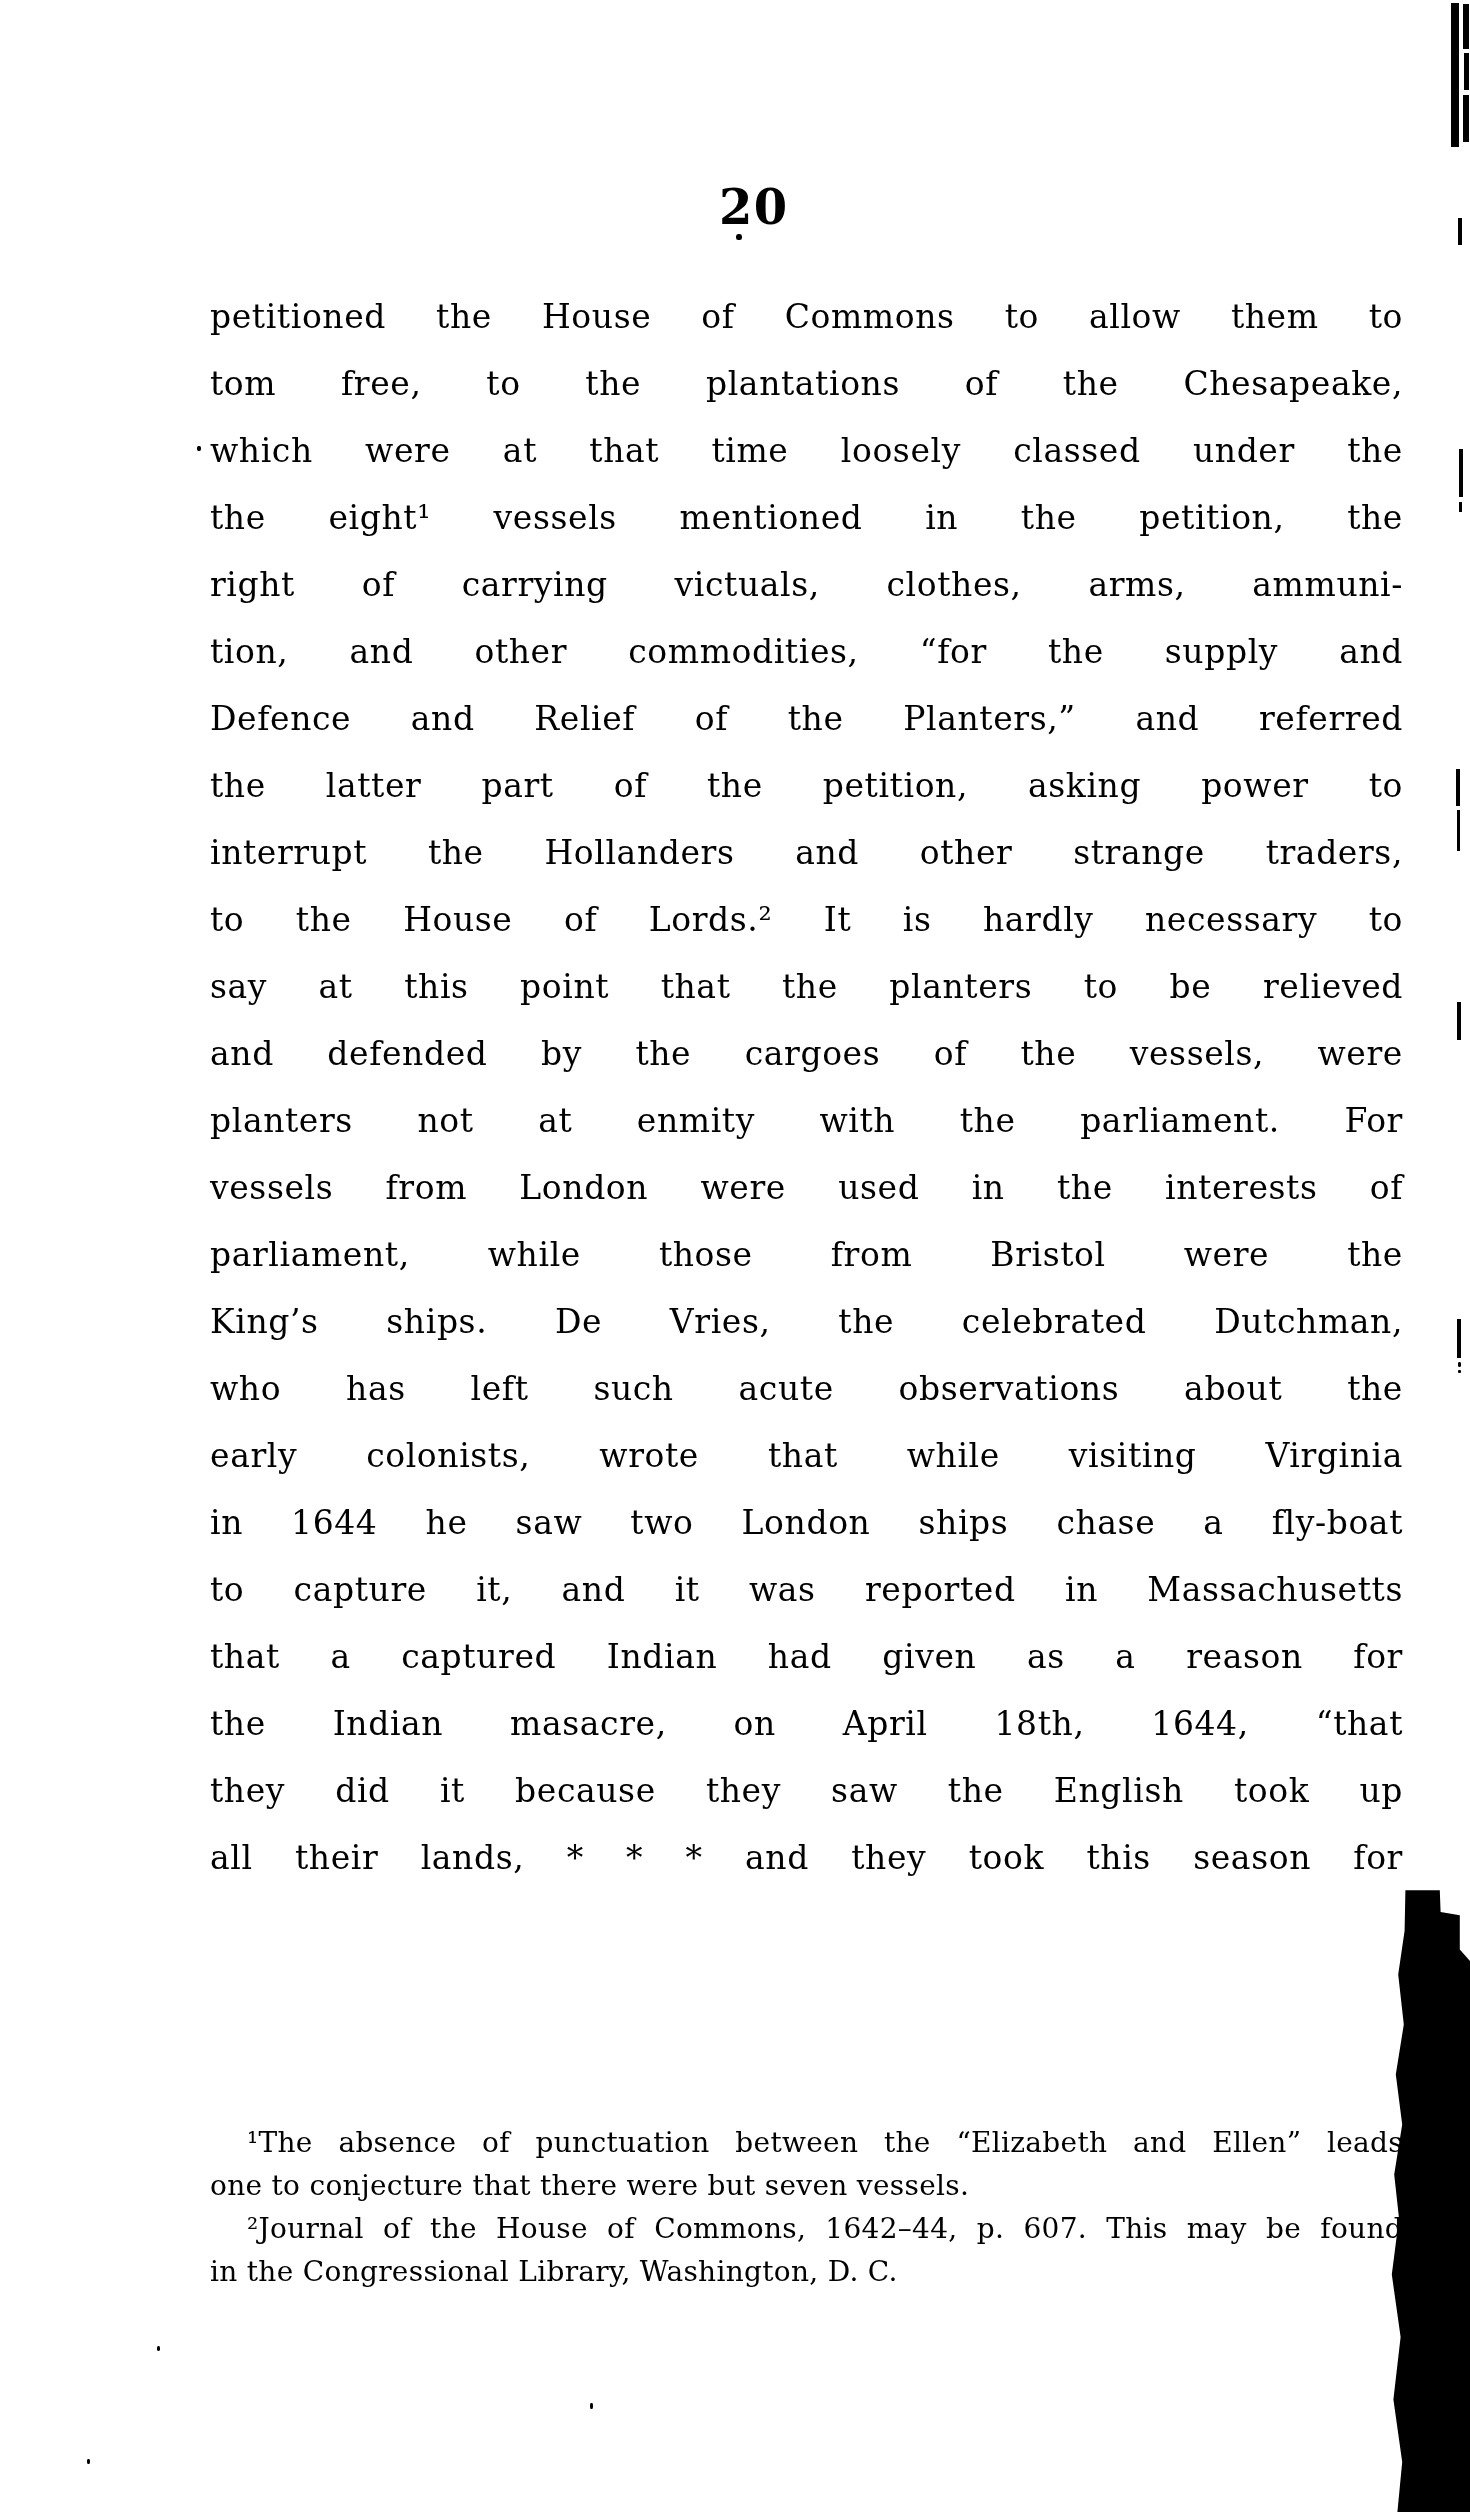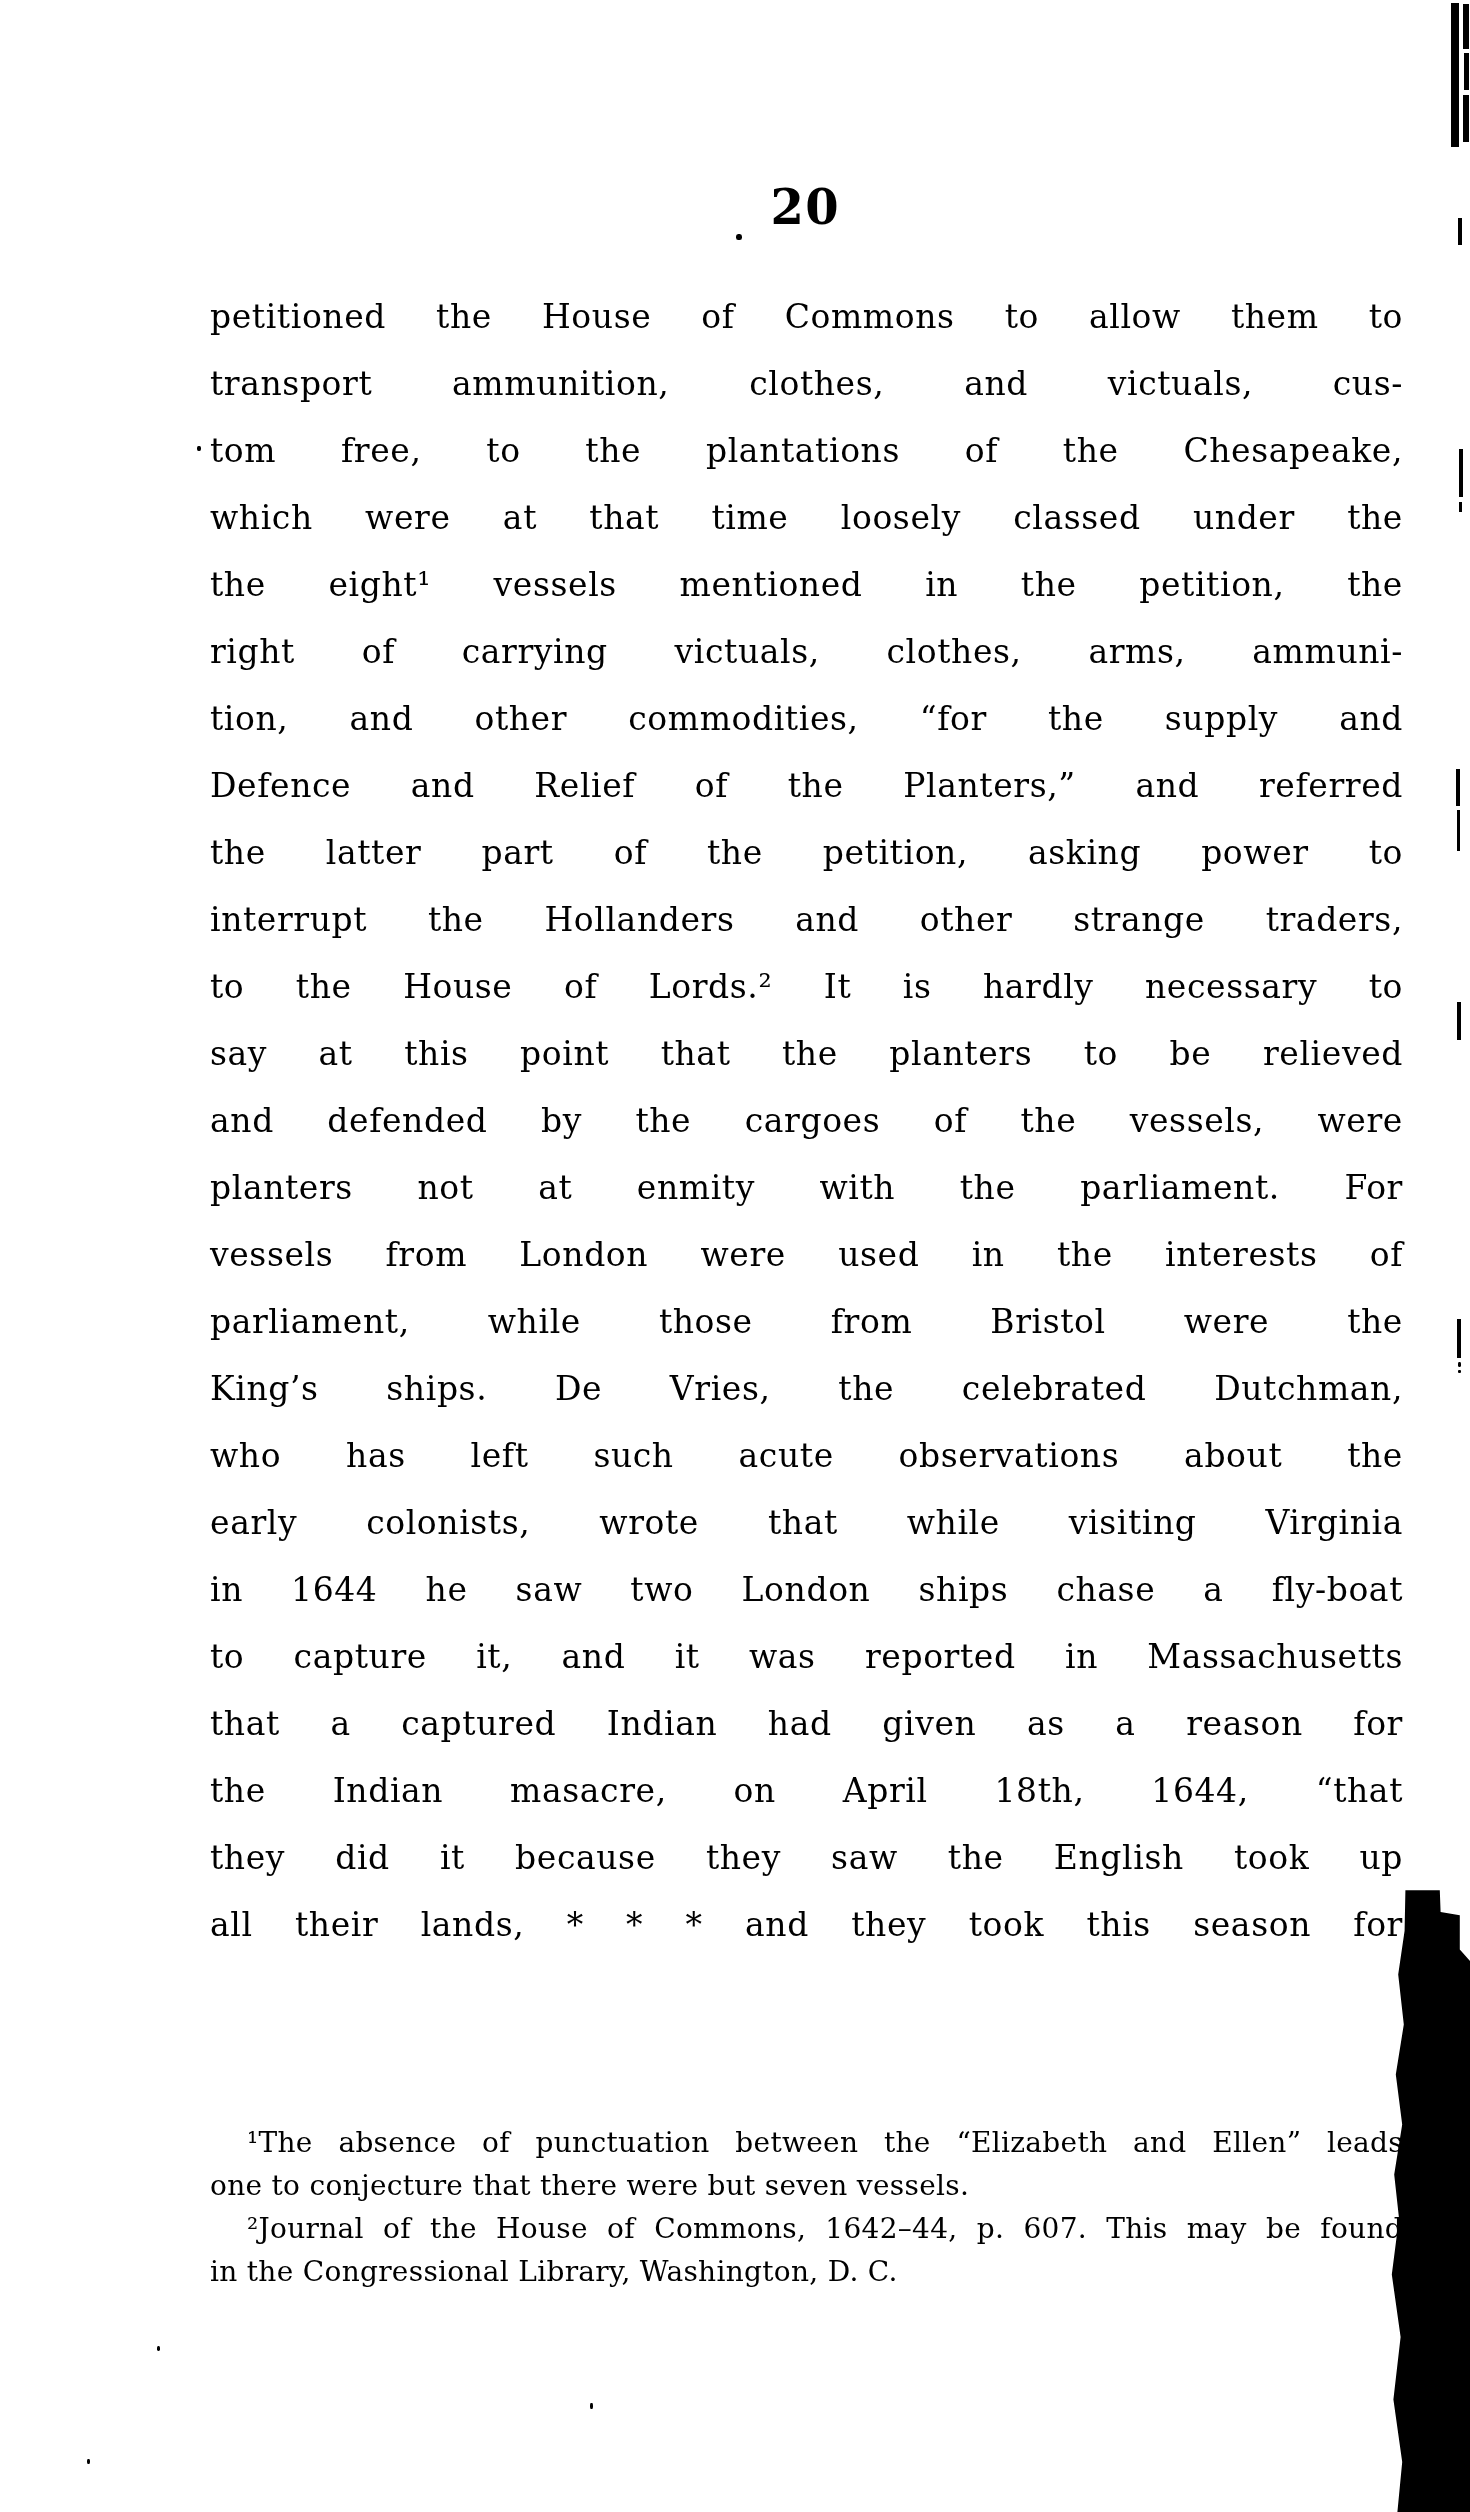--- a/index.html
+++ b/index.html
@@ -14,21 +14,21 @@
     background: #ffffff;
     overflow: hidden;
     font-family: "DejaVu Serif", "Liberation Serif", serif;
     color: #000000;
   }
   .page-number {
     position: absolute;
     left: 719px;
     top: 183px;
     width: 121px;
-    text-align: right;
+    text-align: left;
     font-size: 48px;
     font-weight: bold;
     letter-spacing: 1.3px;
     line-height: 1;
   }
   .body-block {
     position: absolute;
     left: 210px;
     top: 283px;
     width: 1193px;
@@ -89,21 +89,20 @@
 </head>
 <body>
 
 <div class="page">
 
   <div class="page-number">20</div>
   <div class="speck" style="left:736px; top:234px; width:5.7px; height:6.4px;"></div>
 
   <div class="body-block">
     <div class="bline">petitioned the House of Commons to allow them to</div>
-    <div class="bline">transport ammunition, clothes, and victuals, cus-</div>
     <div class="bline">tom free, to the plantations of the Chesapeake,</div>
     <div class="bline">which were at that time loosely classed under the</div>
     <div class="bline">the eight¹ vessels mentioned in the petition, the</div>
     <div class="bline">right of carrying victuals, clothes, arms, ammuni-</div>
     <div class="bline">tion, and other commodities, “for the supply and</div>
     <div class="bline">Defence and Relief of the Planters,” and referred</div>
     <div class="bline">the latter part of the petition, asking power to</div>
     <div class="bline">interrupt the Hollanders and other strange traders,</div>
     <div class="bline">to the House of Lords.² It is hardly necessary to</div>
     <div class="bline">say at this point that the planters to be relieved</div>

